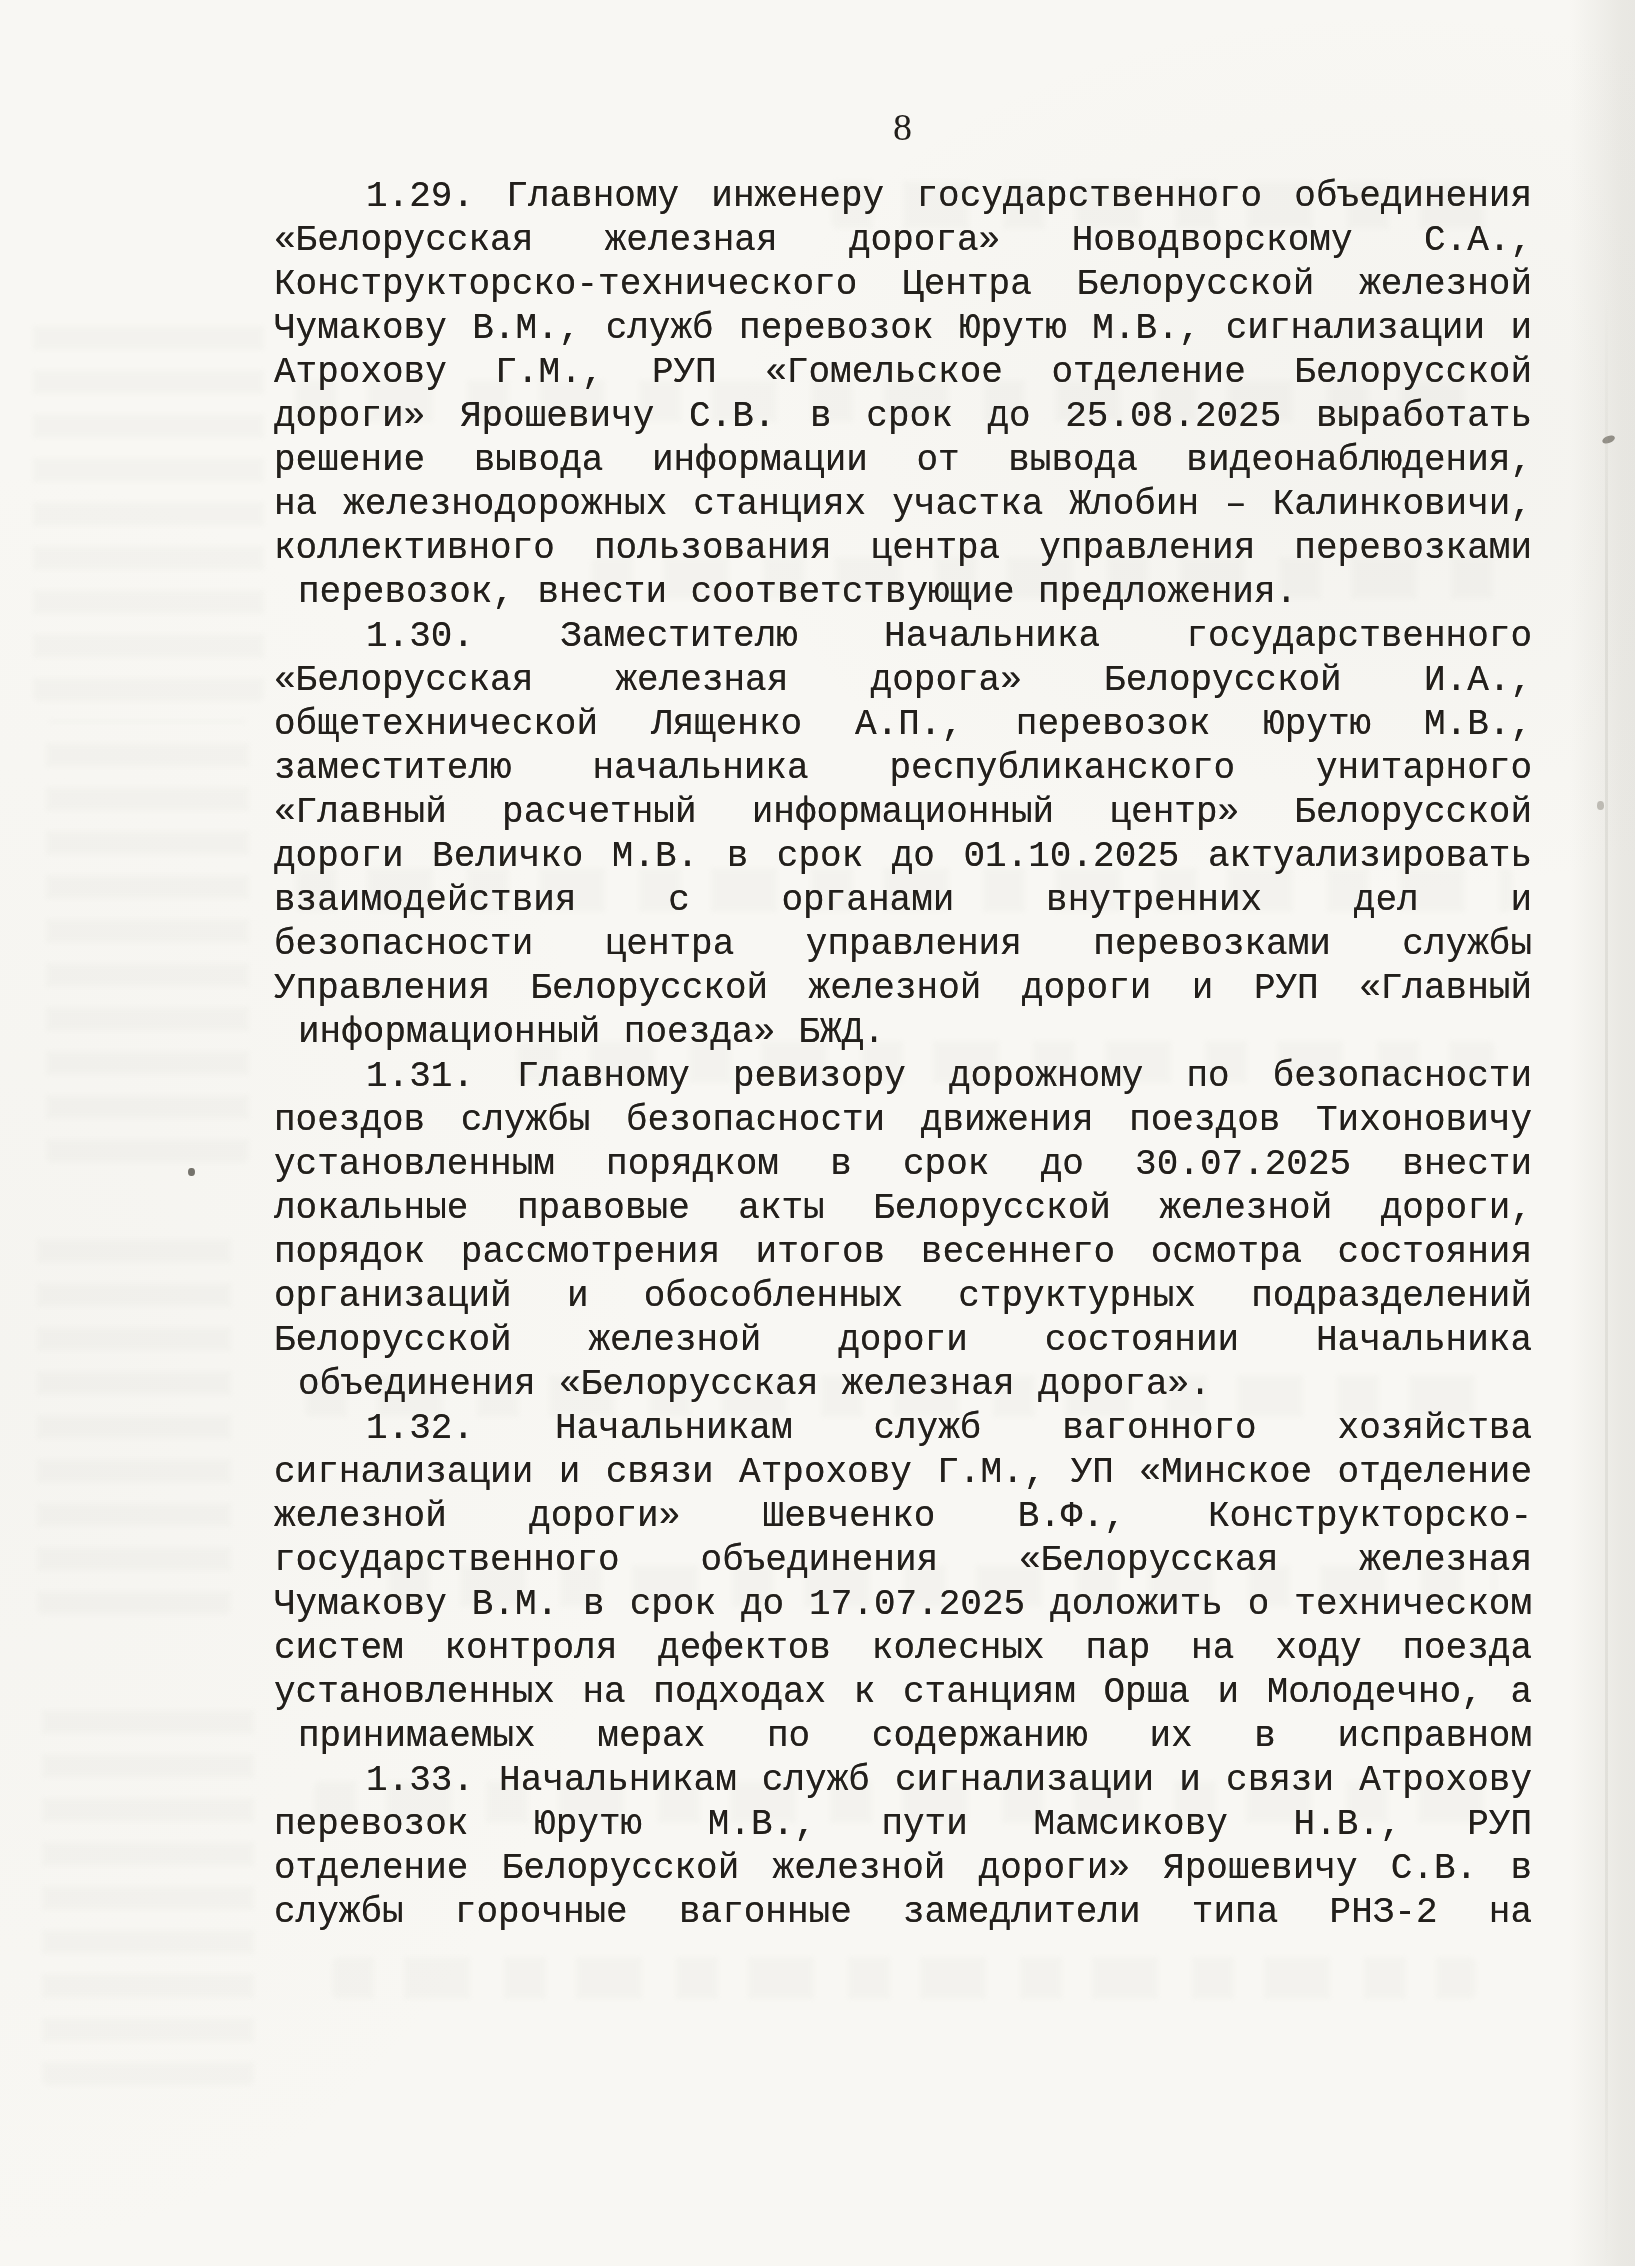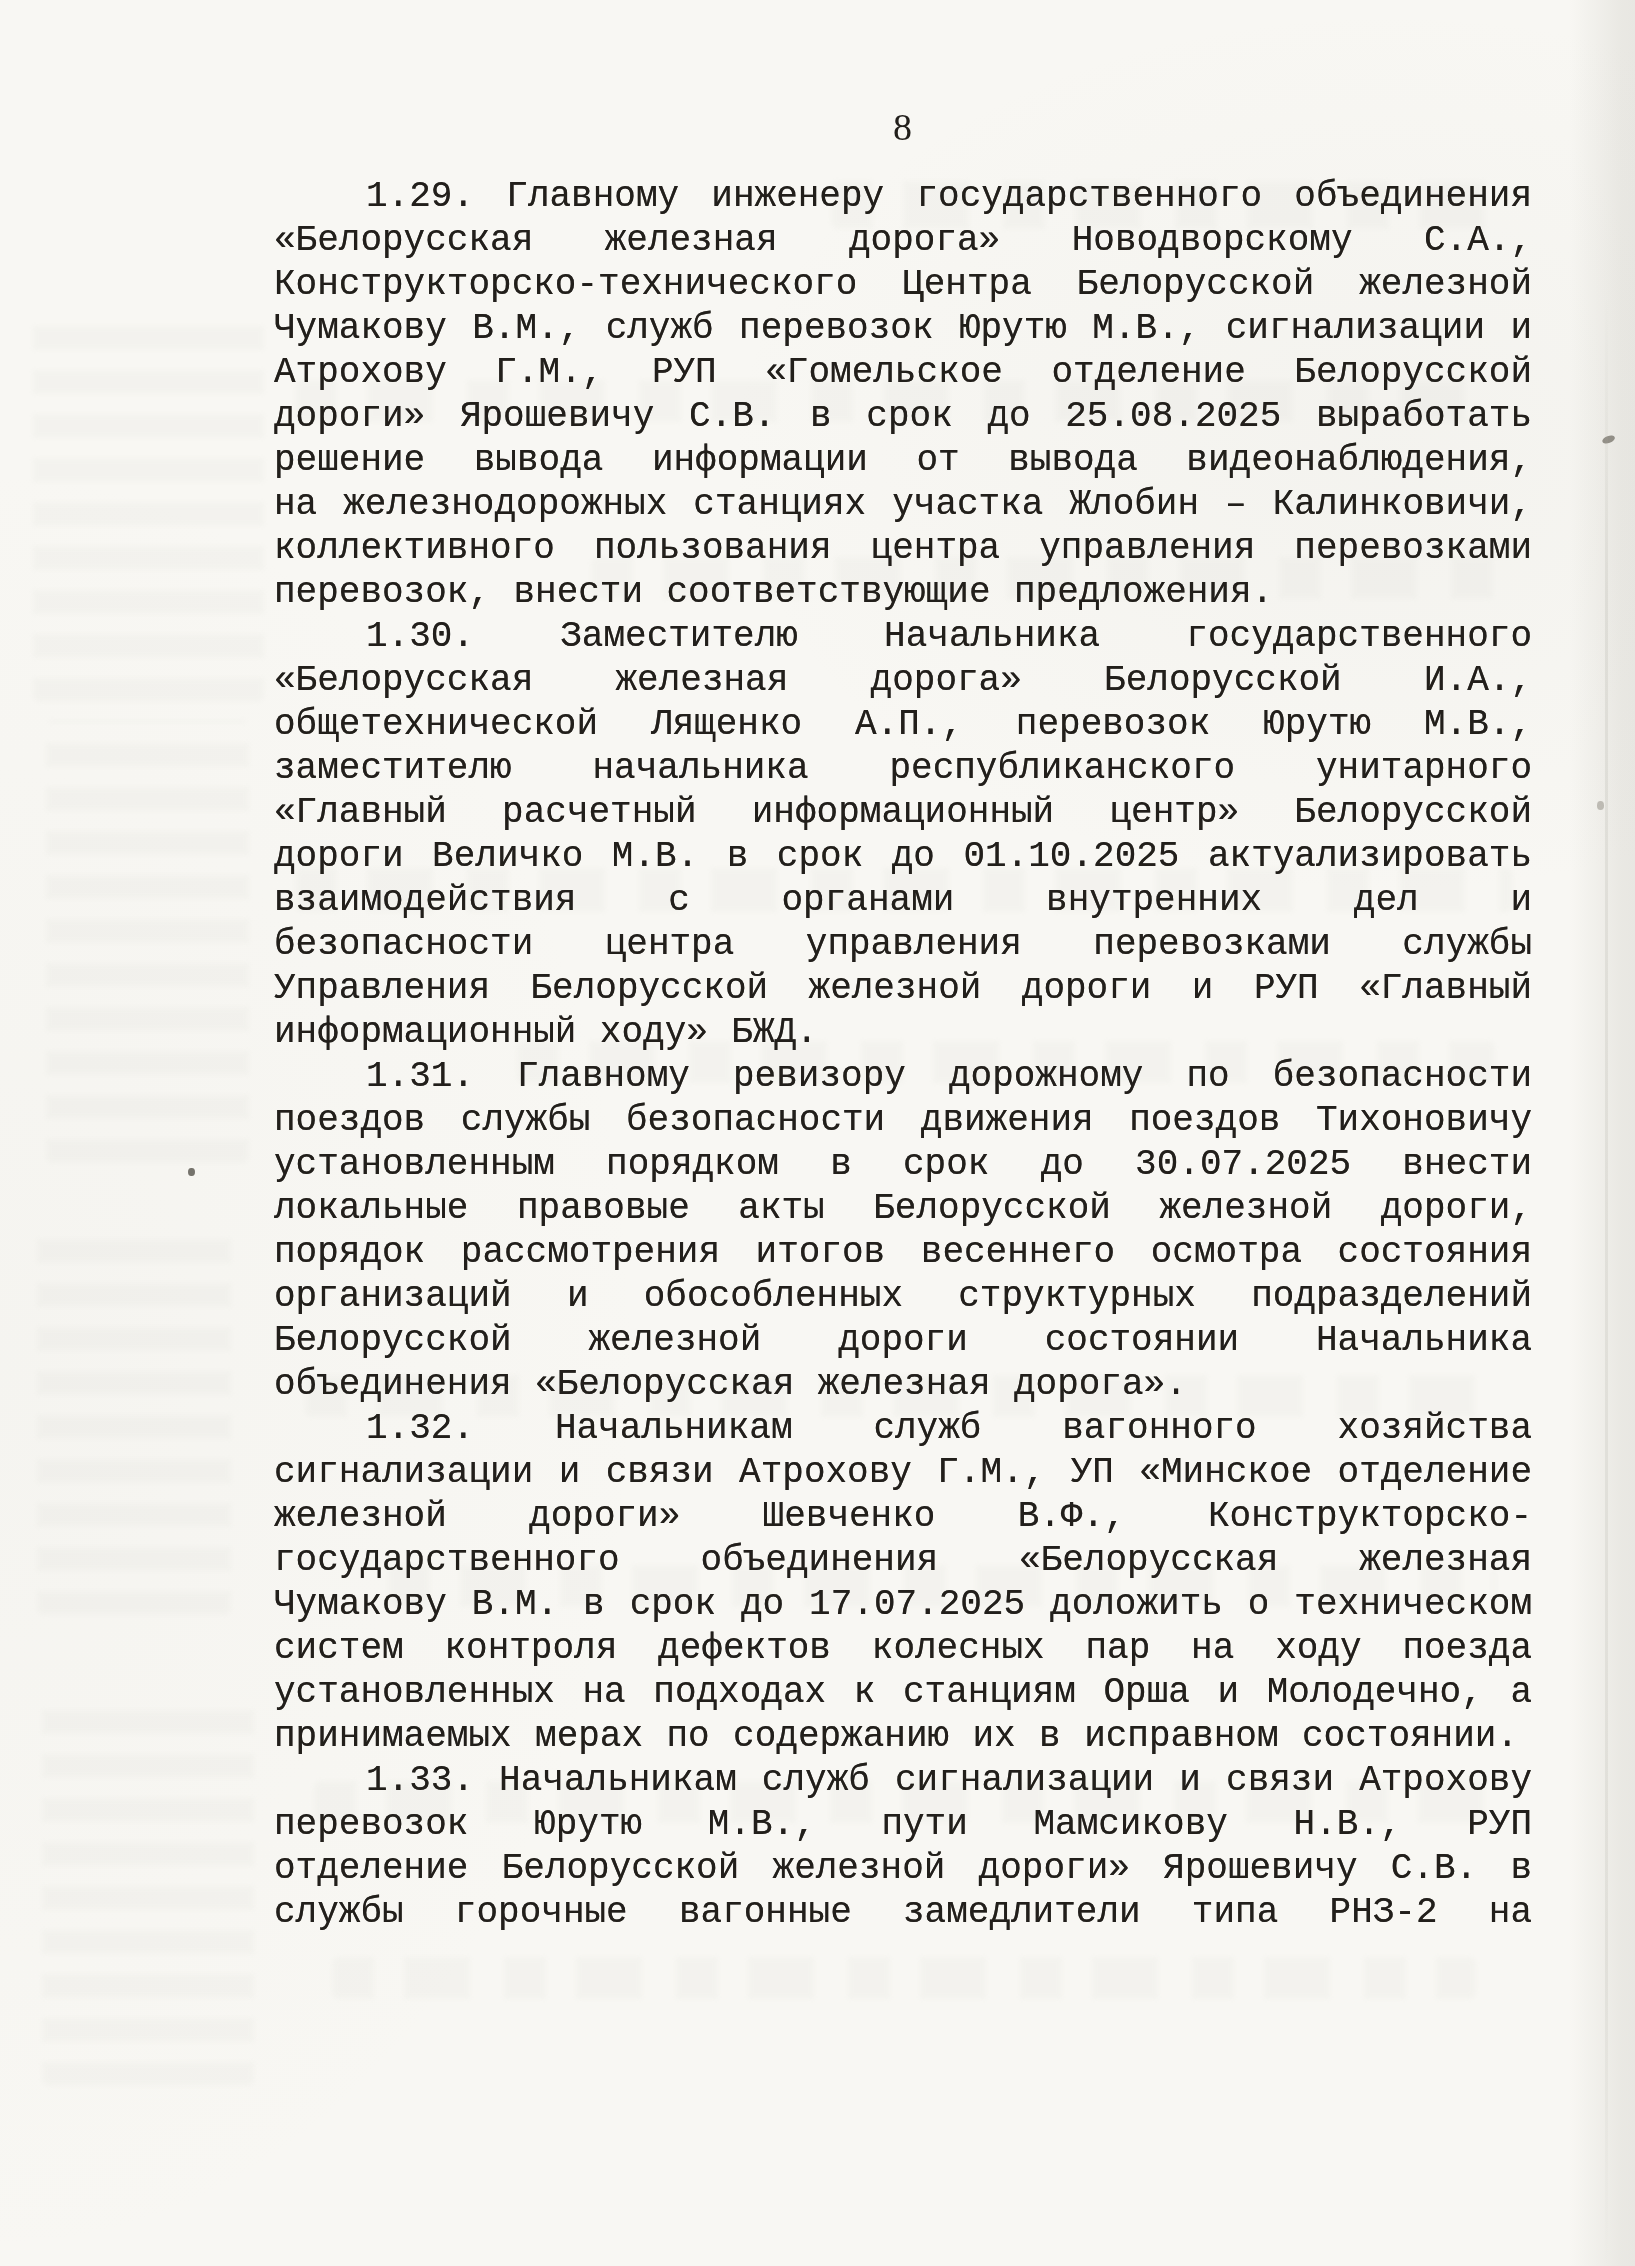--- a/index.html
+++ b/index.html
@@ -51,21 +51,21 @@
     line-height:44px;
     font-size:36px;
     text-align:justify;
     text-align-last:justify;
     overflow:hidden;
     word-spacing:1.8px;
     text-shadow:0 0 0.6px rgba(34,31,27,.75);
     white-space:normal;
   }
   .line.indent{ text-indent:92px; }
-  .line.flush{ text-align-last:left; }
+  .line.flush{ text-align-last:left;margin-left:24px; }
 
   
   .ghost{
     position:absolute;
     opacity:.07;
     filter:blur(2.8px);
     pointer-events:none;
     border-radius:7.4px;
   }
   .ghost.words{
@@ -135,21 +135,21 @@
       <div class="para">
         <div class="line indent">1.30. Заместителю Начальника государственного объединения</div>
         <div class="line">«Белорусская железная дорога» Белорусской И.А., начальникам служб</div>
         <div class="line">общетехнической Лященко А.П., перевозок Юрутю М.В., первому</div>
         <div class="line">заместителю начальника республиканского унитарного предприятия</div>
         <div class="line">«Главный расчетный информационный центр» Белорусской железной</div>
         <div class="line">дороги Величко М.В. в срок до 01.10.2025 актуализировать планы</div>
         <div class="line">взаимодействия с органами внутренних дел и государственной</div>
         <div class="line">безопасности центра управления перевозками службы перевозок</div>
         <div class="line">Управления Белорусской железной дороги и РУП «Главный расчетный</div>
-        <div class="line flush">информационный ходу» БЖД.</div>
+        <div class="line flush">информационный поезда» БЖД.</div>
       </div>
       <div class="para">
         <div class="line indent">1.31. Главному ревизору дорожному по безопасности движения</div>
         <div class="line">поездов службы безопасности движения поездов Тихоновичу В.В.</div>
         <div class="line">установленным порядком в срок до 30.07.2025 внести изменения в</div>
         <div class="line">локальные правовые акты Белорусской железной дороги, устанавливающие</div>
         <div class="line">порядок рассмотрения итогов весеннего осмотра состояния хозяйств</div>
         <div class="line">организаций и обособленных структурных подразделений (филиалов)</div>
         <div class="line">Белорусской железной дороги состоянии Начальника государственного</div>
         <div class="line flush">объединения «Белорусская железная дорога».</div>

